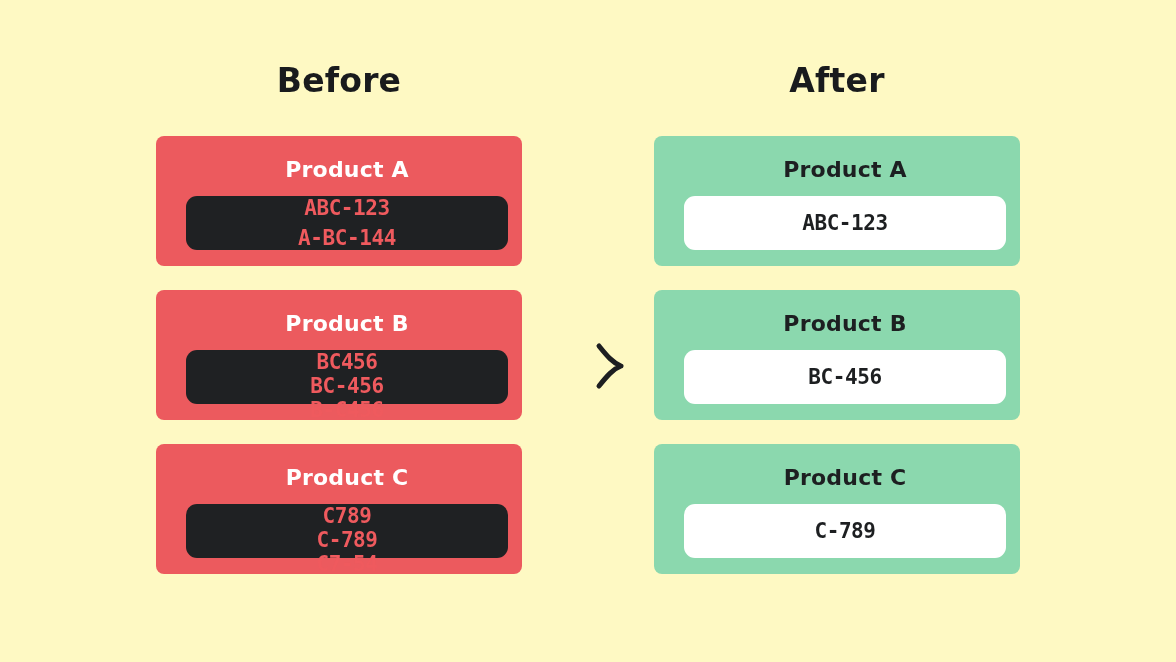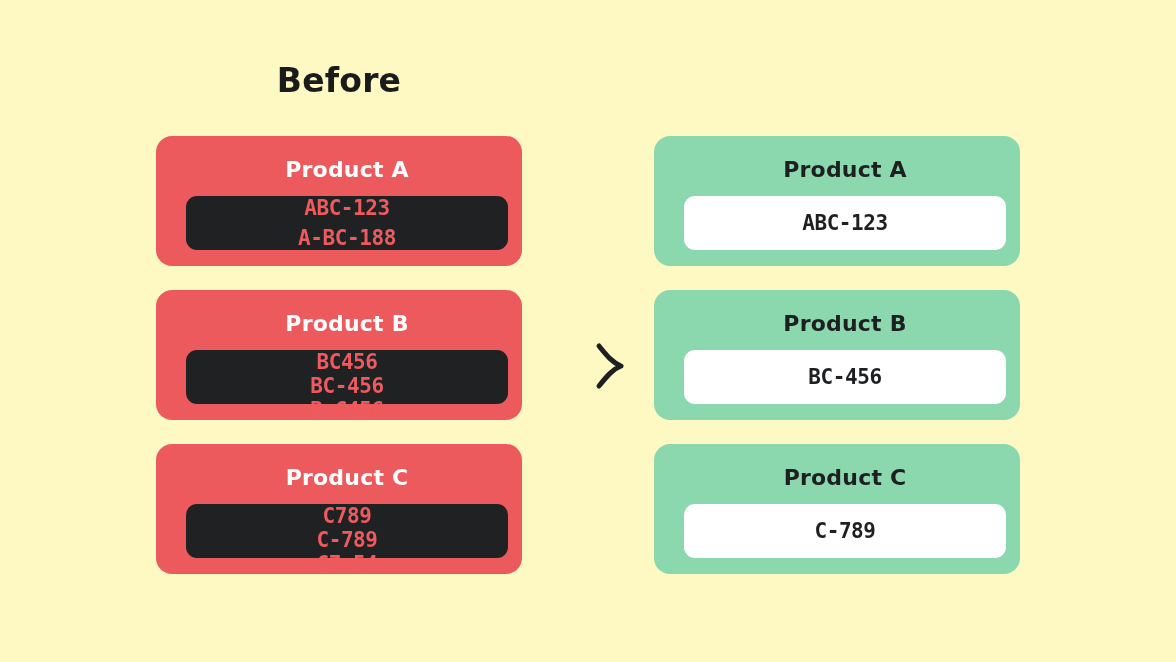--- a/index.html
+++ b/index.html
@@ -42,21 +42,21 @@
     top: 136px;
     width: 366px;
     display: flex;
     flex-direction: column;
     gap: 24px;
   }
   .column.before { left: 156px; }
   .column.after  { left: 654px; }
 
   .card {
-    border-radius: 16px;
+    border-radius: 8px;
     padding: 14px 14px 16px 30px;
     box-sizing: border-box;
   }
   .card.bad  { background: #ec5a5e; }
   .card.good { background: #8bd8ae; }
 
   .card-title {
     text-align: center;
     font-size: 22px;
     font-weight: 700;
@@ -116,21 +116,21 @@
 <div class="canvas">
 
   <div class="col-title before">Before</div>
 
   <div class="column before">
 
     <div class="card bad">
       <div class="card-title">Product A</div>
       <div class="values dark two">
         <span class="value">ABC-123</span>
-        <span class="value">A-BC-188</span>
+        <span class="value">A-BC-144</span>
       </div>
     </div>
 
     <div class="card bad">
       <div class="card-title">Product B</div>
       <div class="values dark three">
         <span class="value">BC456</span>
         <span class="value">BC-456</span>
         <span class="value">B-C456</span>
       </div>
@@ -154,20 +154,21 @@
           <stop offset="0%" stop-color="#1d1f21" stop-opacity="0.05"></stop>
           <stop offset="45%" stop-color="#1d1f21" stop-opacity="0.72"></stop>
           <stop offset="100%" stop-color="#1d1f21" stop-opacity="1"></stop>
         </linearGradient>
       </defs>
       <line x1="2" y1="26" x2="68" y2="26" stroke="url(#arrowFade)" stroke-width="5" stroke-linecap="butt"></line>
       <path d="M50 6 C 58 16, 64 23, 72 26 C 64 29, 58 36, 50 46" fill="none" stroke="#1d1f21" stroke-width="5" stroke-linecap="round" stroke-linejoin="round"></path>
     </svg>
   </div>
 
+  <div class="col-title after">After</div>
 
   <div class="column after">
 
     <div class="card good">
       <div class="card-title">Product A</div>
       <div class="values light">
         <span class="value">ABC-123</span>
       </div>
     </div>
 

